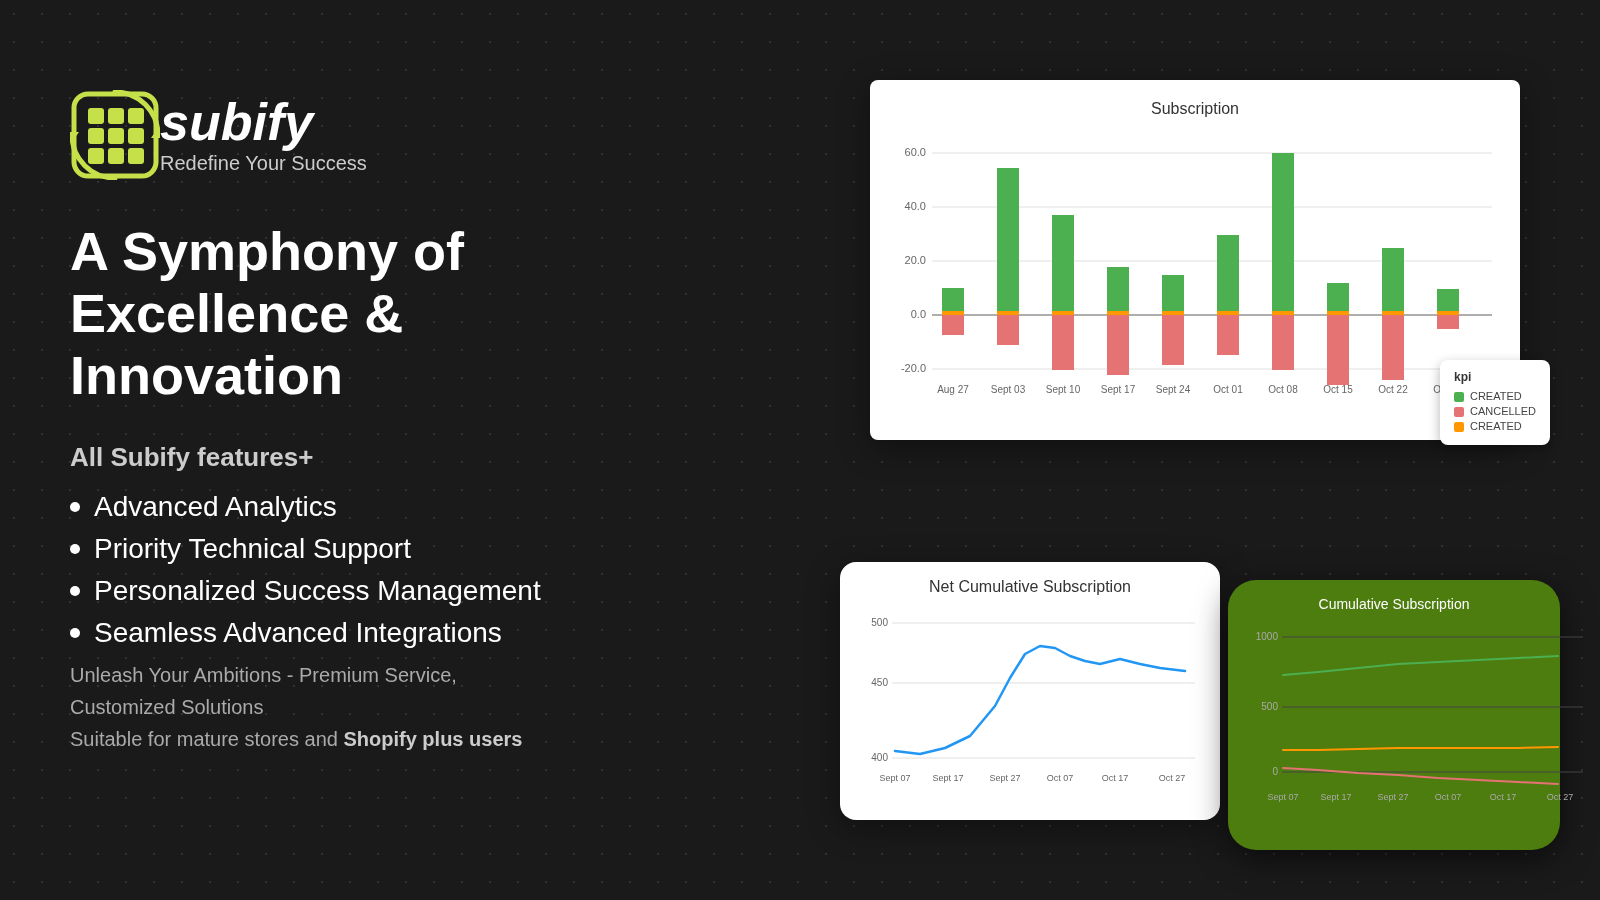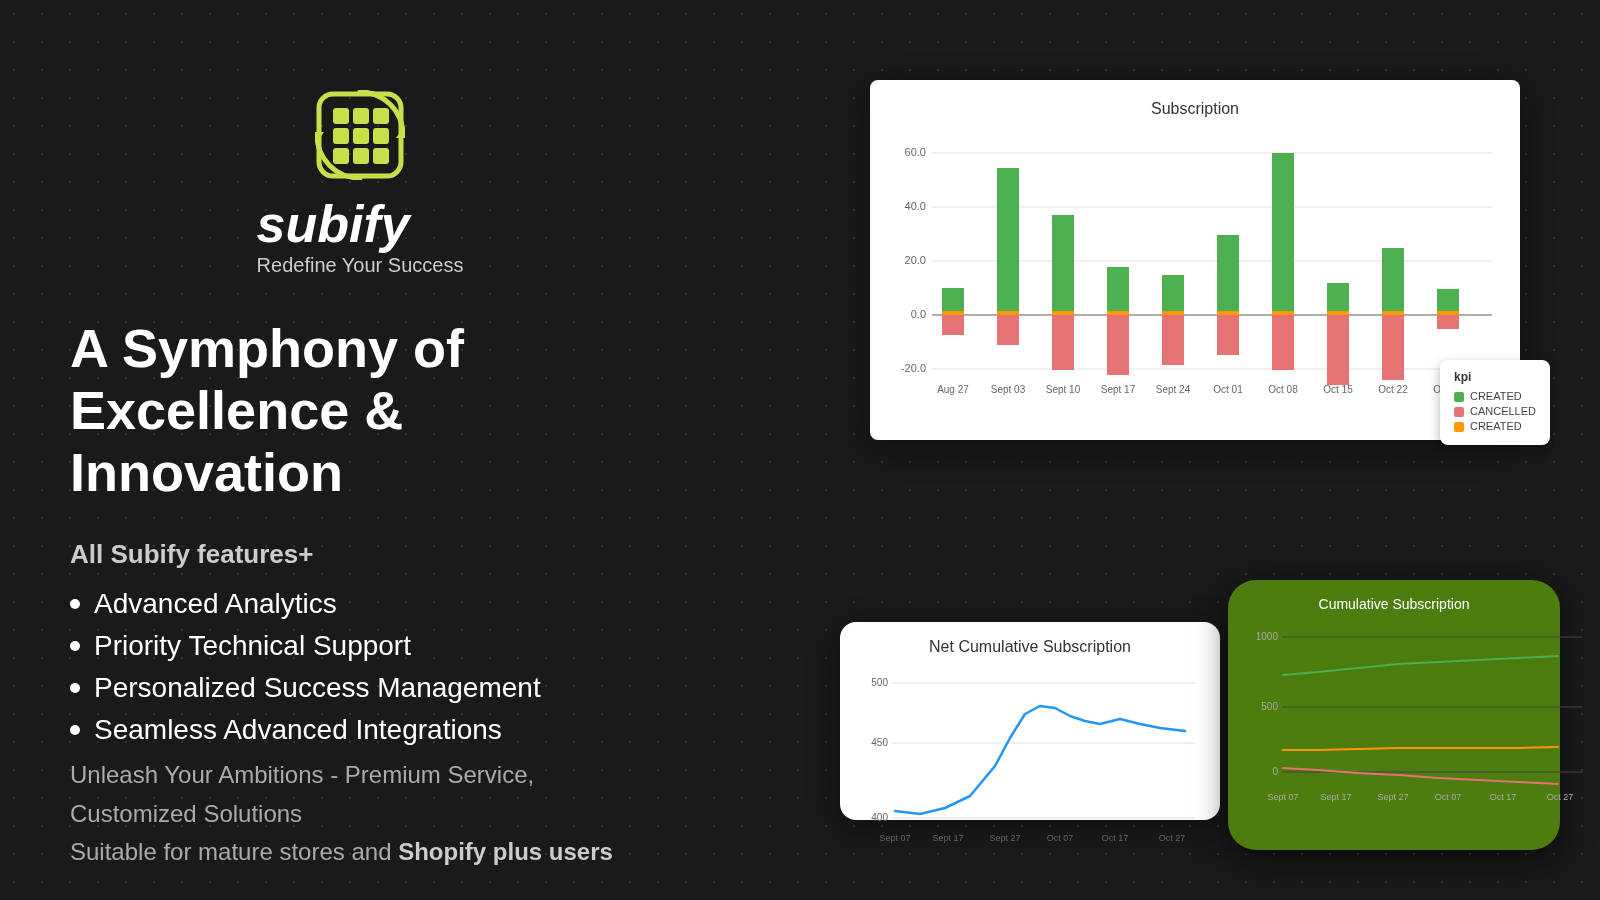--- a/index.html
+++ b/index.html
@@ -18,23 +18,21 @@
     .left-panel {
       position: absolute;
       left: 70px;
       top: 90px;
       width: 580px;
     }
 
     .logo-area {
       display: flex;
       align-items: center;
-      gap: 18px;
       margin-bottom: 40px;
-      flex-direction: column;
     }
 
     .logo-icon {
       width: 90px;
       height: 90px;
     }
 
     .logo-text-area {
       display: flex;
       flex-direction: column;
@@ -84,21 +82,21 @@
 
     .bullet {
       width: 10px;
       height: 10px;
       background: #ffffff;
       border-radius: 50%;
       flex-shrink: 0;
     }
 
     .footer-text {
-      font-size: 24px;
+      font-size: 20px;
       color: #aaaaaa;
       line-height: 1.6;
     }
 
     .footer-text .bold {
       font-weight: bold;
       color: #cccccc;
     }
 
     
@@ -130,21 +128,21 @@
       margin-bottom: 10px;
       font-weight: 500;
     }
 
     
     .chart-card-net {
       position: absolute;
       bottom: 0;
       left: 0;
       width: 380px;
-      height: 198px;
+      height: 258px;
       background: #ffffff;
       border-radius: 16px;
       padding: 16px 20px 20px;
       box-shadow: 0 8px 32px rgba(0,0,0,0.4);
       z-index: 2;
     }
 
     
     .chart-card-cumulative {
       position: absolute;

